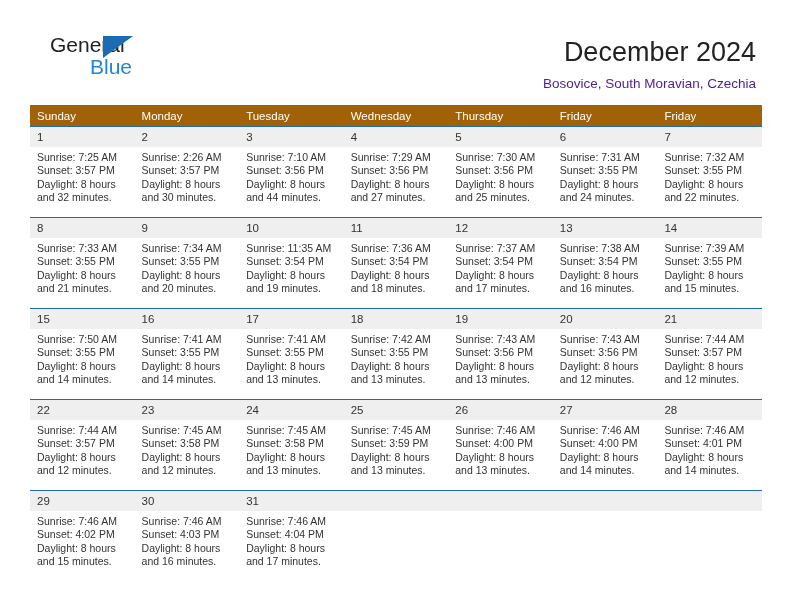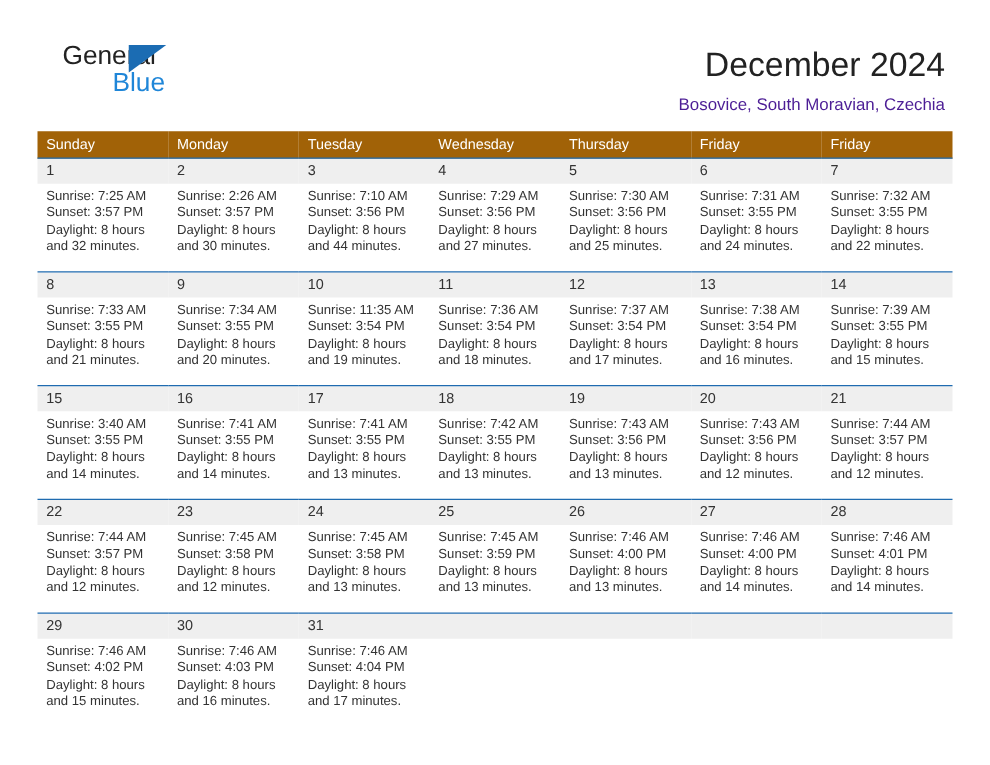--- a/index.html
+++ b/index.html
@@ -309,21 +309,21 @@
               </div>
             </td>
           </tr>
           <tr class="spacer-row">
             <td colspan="7"></td>
           </tr>
           <tr class="week-row">
             <td class="daycell">
               <div class="daynum">15</div>
               <div class="details">
-                <div>Sunrise: 3:40 AM</div>
+                <div>Sunrise: 7:50 AM</div>
                 <div>Sunset: 3:55 PM</div>
                 <div>Daylight: 8 hours</div>
                 <div>and 14 minutes.</div>
               </div>
             </td>
             <td class="daycell">
               <div class="daynum">16</div>
               <div class="details">
                 <div>Sunrise: 7:41 AM</div>
                 <div>Sunset: 3:55 PM</div>

